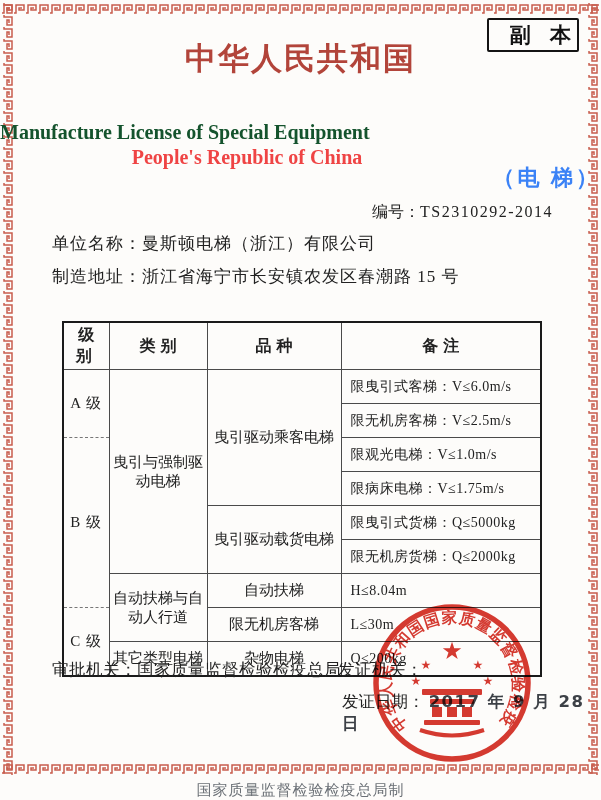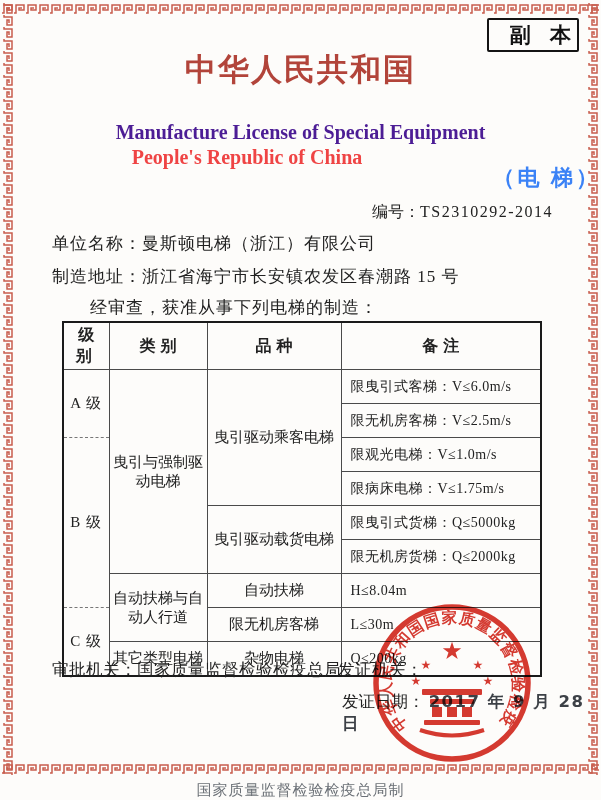--- a/index.html
+++ b/index.html
@@ -10,25 +10,25 @@
   .b-top{left:2px;top:3px;}
   .b-bottom{left:2px;top:763px;}
   .b-left{left:2px;top:3px;}
   .b-right{left:587px;top:3px;}
   
   .badge{left:487px;top:18px;width:88px;height:30px;border:2.5px solid #141414;border-radius:2px;
          display:flex;align-items:center;justify-content:flex-end;
          font-family:"DejaVu Sans","Liberation Sans",sans-serif;
          font-weight:700;font-size:21px;letter-spacing:6px;text-indent:6px;color:#111;}
   
-  .t-cn1{left:0;top:49px;width:601px;text-align:center;font-size:31px;font-weight:700;
+  .t-cn1{left:0;top:38px;width:601px;text-align:center;font-size:31px;font-weight:700;
          letter-spacing:2px;color:#b2443a;font-family:"DejaVu Sans","Liberation Sans",sans-serif;}
   .t-cn2{left:0;top:85px;width:601px;text-align:center;font-size:33px;font-weight:700;
          letter-spacing:1px;color:#b2443a;font-family:"DejaVu Sans","Liberation Sans",sans-serif;}
-  .t-en1{left:0;top:121px;width:601px;text-align:center;font-size:20px;font-weight:700;color:#4c1d95;}
+  .t-en1{left:0;top:121px;width:601px;text-align:left;font-size:20px;font-weight:700;color:#14532d;}
   .t-en2{left:0;top:146px;width:494px;text-align:center;font-size:20px;font-weight:700;color:#ef4444;}
   .t-scope{left:0;top:163px;width:601px;text-align:right;font-size:22px;font-weight:600;
            letter-spacing:3px;color:#3b82f6;}
   
   .lic{right:48px;top:202px;font-size:16px;color:#222;}
   .lic .num{letter-spacing:1.5px;}
   
   .info-unit{left:52px;top:232px;font-size:17px;letter-spacing:1px;}
   .info-addr{left:52px;top:265px;font-size:17px;letter-spacing:1px;}
   .info-note{left:90px;top:296px;font-size:17px;letter-spacing:1px;}
@@ -96,21 +96,20 @@
   <div class="abs lic">
     <span>编号：</span><span class="num">TS2310292-2014</span>
   </div>
 
   <div class="abs info-unit">
     <span>单位名称：</span><span>曼斯顿电梯（浙江）有限公司</span>
   </div>
   <div class="abs info-addr">
     <span>制造地址：</span><span>浙江省海宁市长安镇农发区春潮路 15 号</span>
   </div>
-  <div class="abs info-note">经审查，获准从事下列电梯的制造：</div>
 
   <div class="abs lic-table">
     <table>
       <colgroup>
         <col style="width:46px">
           <col style="width:98px">
           <col style="width:134px">
           <col style="width:200px">
       </colgroup>
       <thead>

